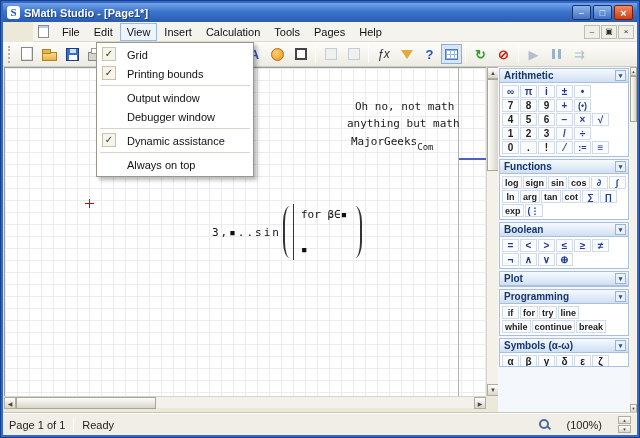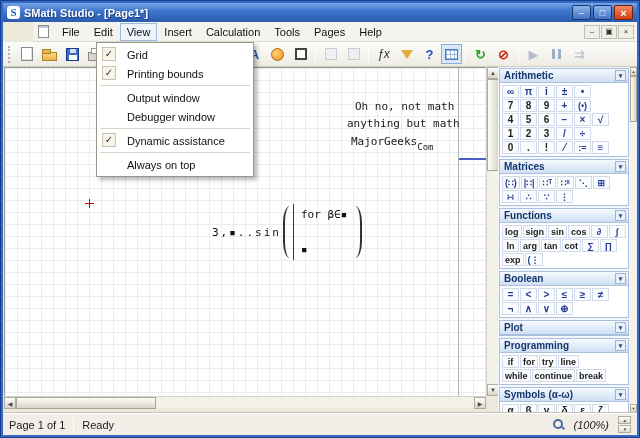--- a/index.html
+++ b/index.html
@@ -154,21 +154,21 @@
   .sidescroll { position:absolute; left:630px; top:67px; width:7px; height:346px; background:#f3f1ea; }
   .sidescroll .sarr { width:7px; height:9px; font-size:4px; left:0; }
   .sthumb { position:absolute; left:0; top:9px; width:7px; height:46px;
             background:linear-gradient(90deg,#fdfdfb,#d8d5c8); border:1px solid #a8a596; }
 
   
   .statusbar { position:absolute; left:3px; right:3px; bottom:3px; height:22px; background:#f0eee6;
                border-top:1px solid #fff; box-shadow:0 -1px 0 #c8c5b8;
                display:flex; align-items:center; font-size:11px; color:#222; padding:0 6px; gap:8px; }
   .sdiv { width:1px; height:14px; background:#c9c6b9; border-right:1px solid #fff; }
-  .zoomgrp { margin-left:auto; display:flex; align-items:center; gap:9px;font-style:italic; }
+  .zoomgrp { margin-left:auto; display:flex; align-items:center; gap:16px; }
   .mag { width:13px; height:13px; position:relative; }
   .mag::before { content:""; position:absolute; left:1px; top:1px; width:6px; height:6px;
                  border:2px solid #4a6c9c; border-radius:50%; }
   .mag::after { content:""; position:absolute; left:9px; top:9px; width:4px; height:2px;
                 background:#4a6c9c; transform:rotate(45deg); }
   .spin { display:flex; flex-direction:column; gap:1px; }
   .spbtn { width:13px; height:8px; font-size:5px; display:flex; align-items:center; justify-content:center;
            border:1px solid #b0ad9f; background:linear-gradient(#fff,#dcd9cc); color:#444; }
 </style>
 </head>
@@ -381,42 +381,20 @@
           <span class="pbtn">0</span>
           <span class="pbtn">.</span>
           <span class="pbtn">!</span>
           <span class="pbtn b">⁄</span>
           <span class="pbtn b sm">:=</span>
           <span class="pbtn b">≡</span>
         </div>
       </div>
     </div>
 
-    <div class="panel">
-      <div class="ptitle">
-        <span>Matrices</span>
-        <span class="parrow">▾</span>
-      </div>
-      <div class="pbody">
-        <div class="prow">
-          <span class="pbtn b sm">(∷)</span>
-          <span class="pbtn b sm">|∷|</span>
-          <span class="pbtn b sm">∷ᵀ</span>
-          <span class="pbtn b sm">∷ˣ</span>
-          <span class="pbtn b sm">⋱</span>
-          <span class="pbtn b sm">⊞</span>
-        </div>
-        <div class="prow">
-          <span class="pbtn b sm">∺</span>
-          <span class="pbtn b sm">∴</span>
-          <span class="pbtn b sm">∵</span>
-          <span class="pbtn b sm">⋮</span>
-        </div>
-      </div>
-    </div>
 
     <div class="panel">
       <div class="ptitle">
         <span>Functions</span>
         <span class="parrow">▾</span>
       </div>
       <div class="pbody">
         <div class="prow">
           <span class="pbtn sm">log</span>
           <span class="pbtn sm">sign</span>

